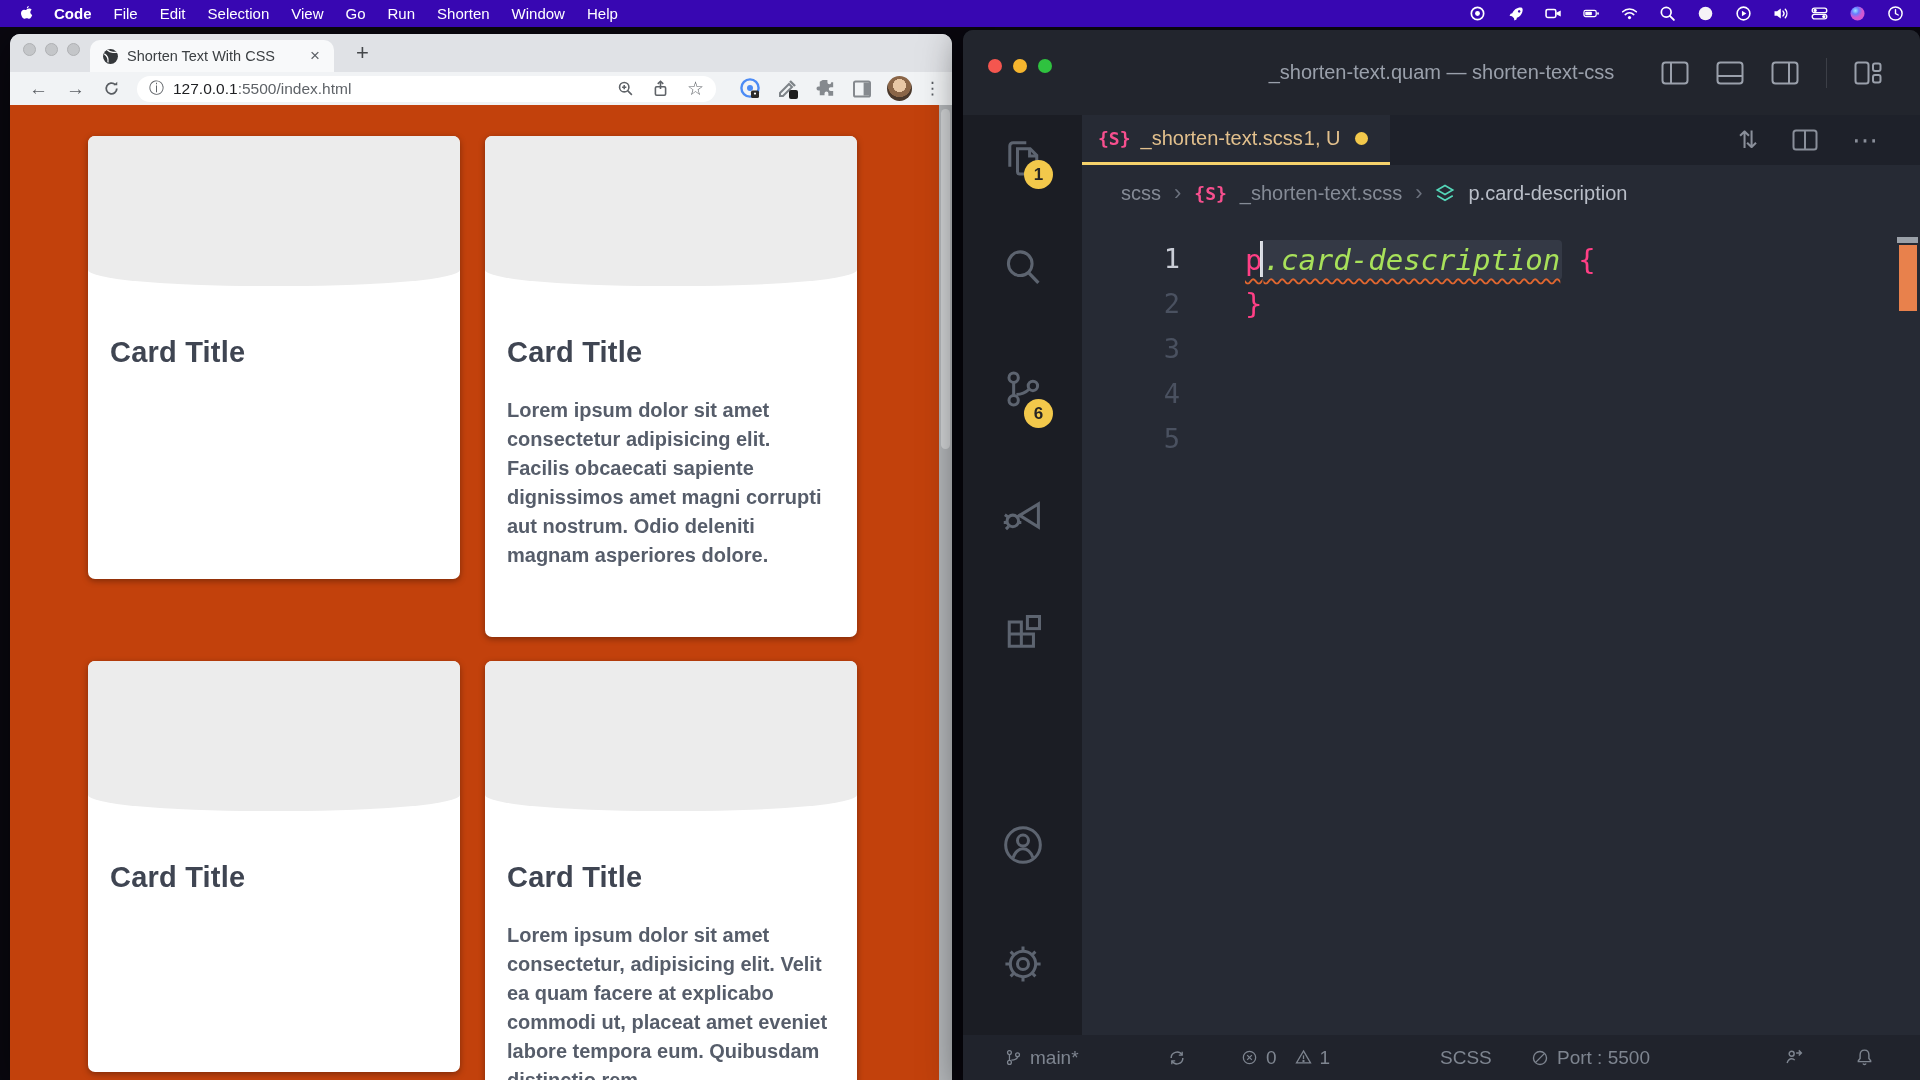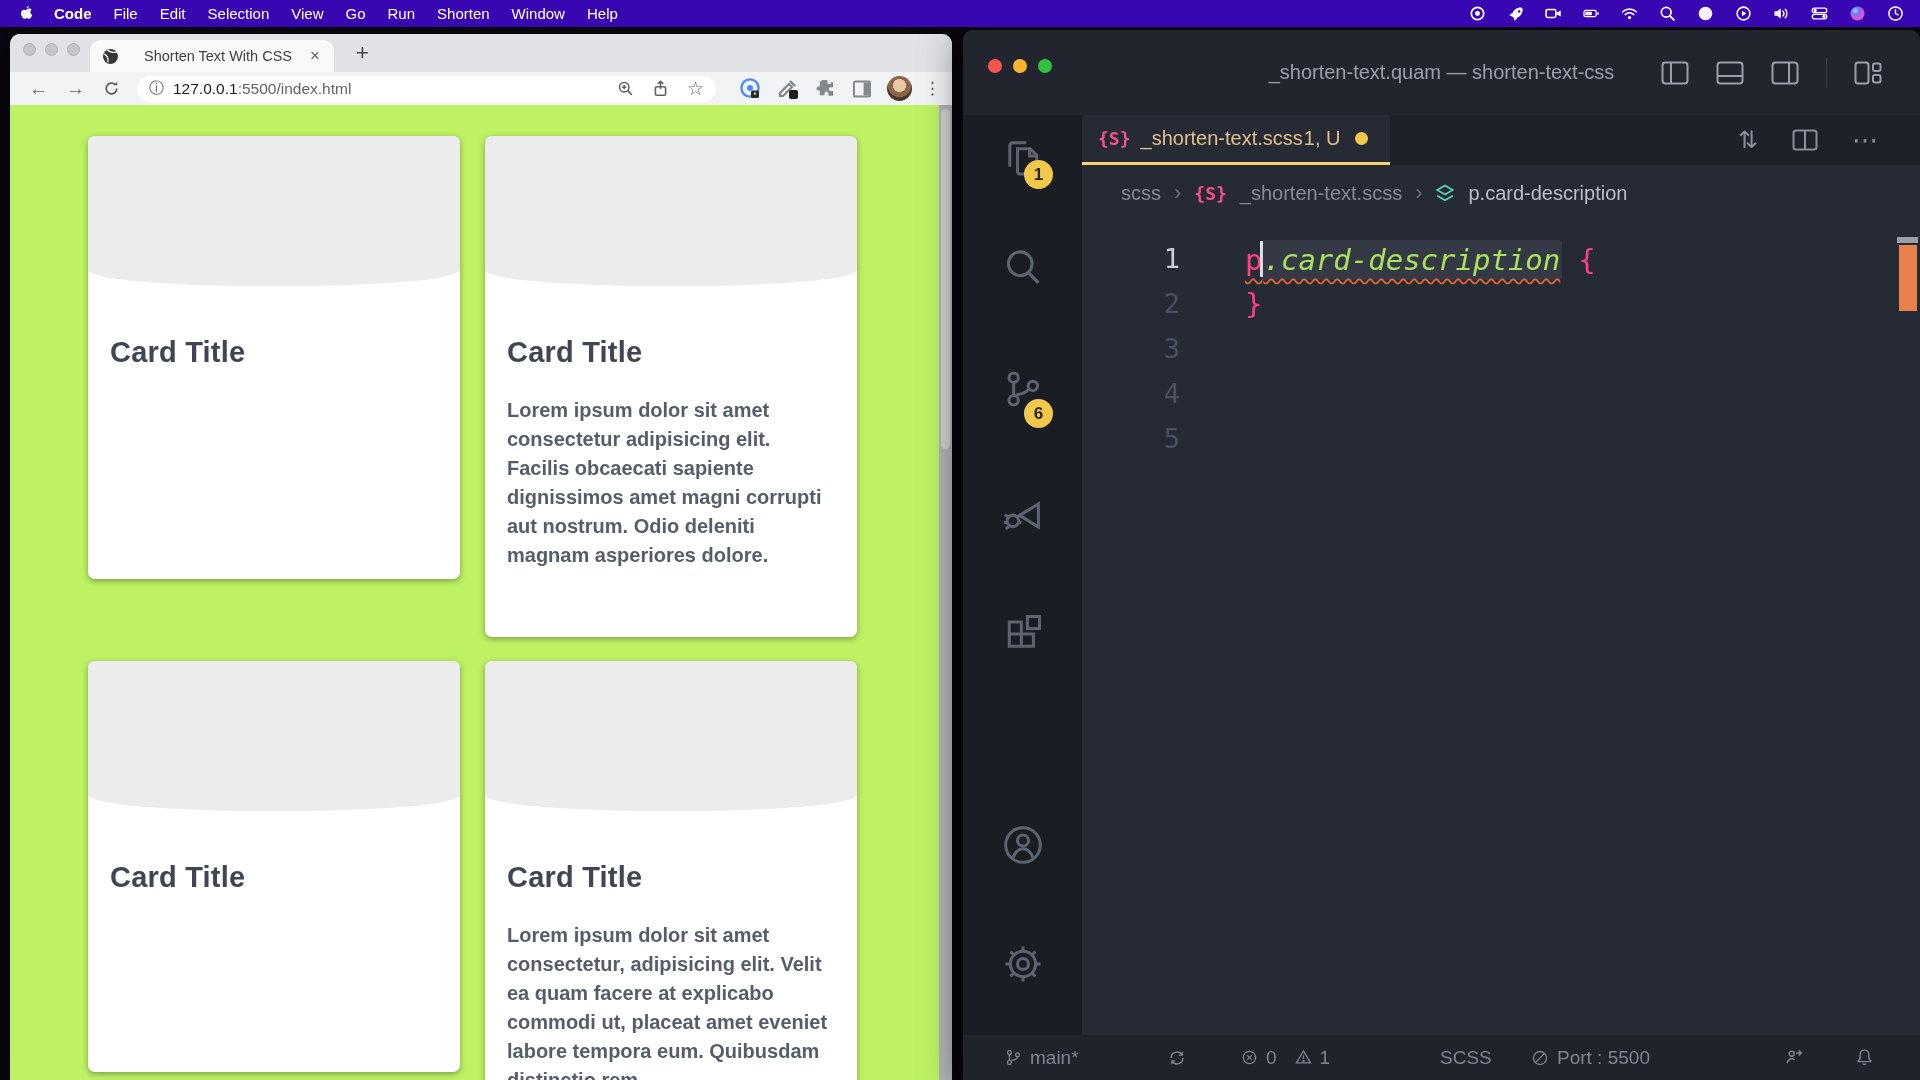--- a/index.html
+++ b/index.html
@@ -18,36 +18,36 @@
 
   
   .chrome{position:absolute;left:10px;top:34px;width:942px;height:1046px;border-radius:10px 10px 0 0;
           background:#e0e2e6;overflow:hidden;z-index:10;box-shadow:0 8px 40px rgba(0,0,0,.55)}
   .tabstrip{height:38px;position:relative;background:#e0e2e6}
   .lights{position:absolute;left:13px;top:9px;display:flex;gap:9px}
   .light{width:13px;height:13px;border-radius:50%;background:#c4c6c9;border:1px solid #aeb0b3;box-sizing:border-box}
   .btab{position:absolute;left:80px;top:6px;width:244px;height:32px;background:#f8f9fa;
         border-radius:10px 10px 0 0;display:flex;align-items:center;padding:0 12px;box-sizing:border-box;
         font-size:14.5px;color:#3c4043}
-  .btab .ttl{margin-left:25px;flex:1;white-space:nowrap;overflow:hidden}
+  .btab .ttl{margin-left:8px;flex:1;white-space:nowrap;overflow:hidden}
   .btab .cls{color:#5f6368;font-size:17px;padding:0 2px}
   .newtab{position:absolute;left:340px;top:4px;font-size:22px;color:#44474a;padding:2px 6px}
   .toolbar{height:33px;background:#f1f3f5;display:flex;align-items:center;padding:0 10px;box-sizing:border-box}
   .navbtn{color:#595d62;font-size:19px;padding:0 9px}
   .urlpill{height:26px;background:#ffffff;border-radius:14px;flex:1;max-width:640px;display:flex;
            align-items:center;padding:0 12px;margin:0 8px;box-sizing:border-box;font-size:15.5px}
   .url-info{color:#5f6368;font-size:15px;margin-right:9px}
   .url-host{color:#202124;font-weight:normal}
   .url-path{color:#5f6368}
   .pill-ic{margin-left:18px;color:#5f6368}
   .tb-ic{margin-left:14px;display:flex;align-items:center}
   .avatar{width:25px;height:25px;border-radius:50%;margin-left:14px;
           background:radial-gradient(circle at 50% 38%,#e8c7a5 0 32%,#8a6547 33% 58%,#4a382b 59% 100%)}
   .kebab{margin-left:12px;color:#595d62;font-size:17px;letter-spacing:1px}
-  .bcontent{position:absolute;top:71px;left:0;right:0;bottom:0;background:#bef264}
+  .bcontent{position:absolute;top:71px;left:0;right:0;bottom:0;background:#c2410c}
   .bscroll{position:absolute;right:0;top:0;bottom:0;width:13px;background:#b3b6b9}
   .bthumb{position:absolute;left:2px;right:2px;top:4px;height:340px;border-radius:6px;background:#d0d2d4}
 
   
   .pagegrid{position:absolute;left:78px;top:31px;display:grid;grid-template-columns:372px 372px;
             column-gap:25px;row-gap:24px;align-items:start}
   .card{width:372px;background:#fff;border-radius:7px;overflow:hidden;box-shadow:0 2px 6px rgba(0,0,0,.35)}
   .c1{height:443px}.c2{height:501px}.c3{height:411px}.c4{height:560px}
   .card-img{height:150px;background:#ececec;border-radius:0 0 46% 46% / 0 0 16px 16px}
   .card-body{padding:50px 22px 28px}

